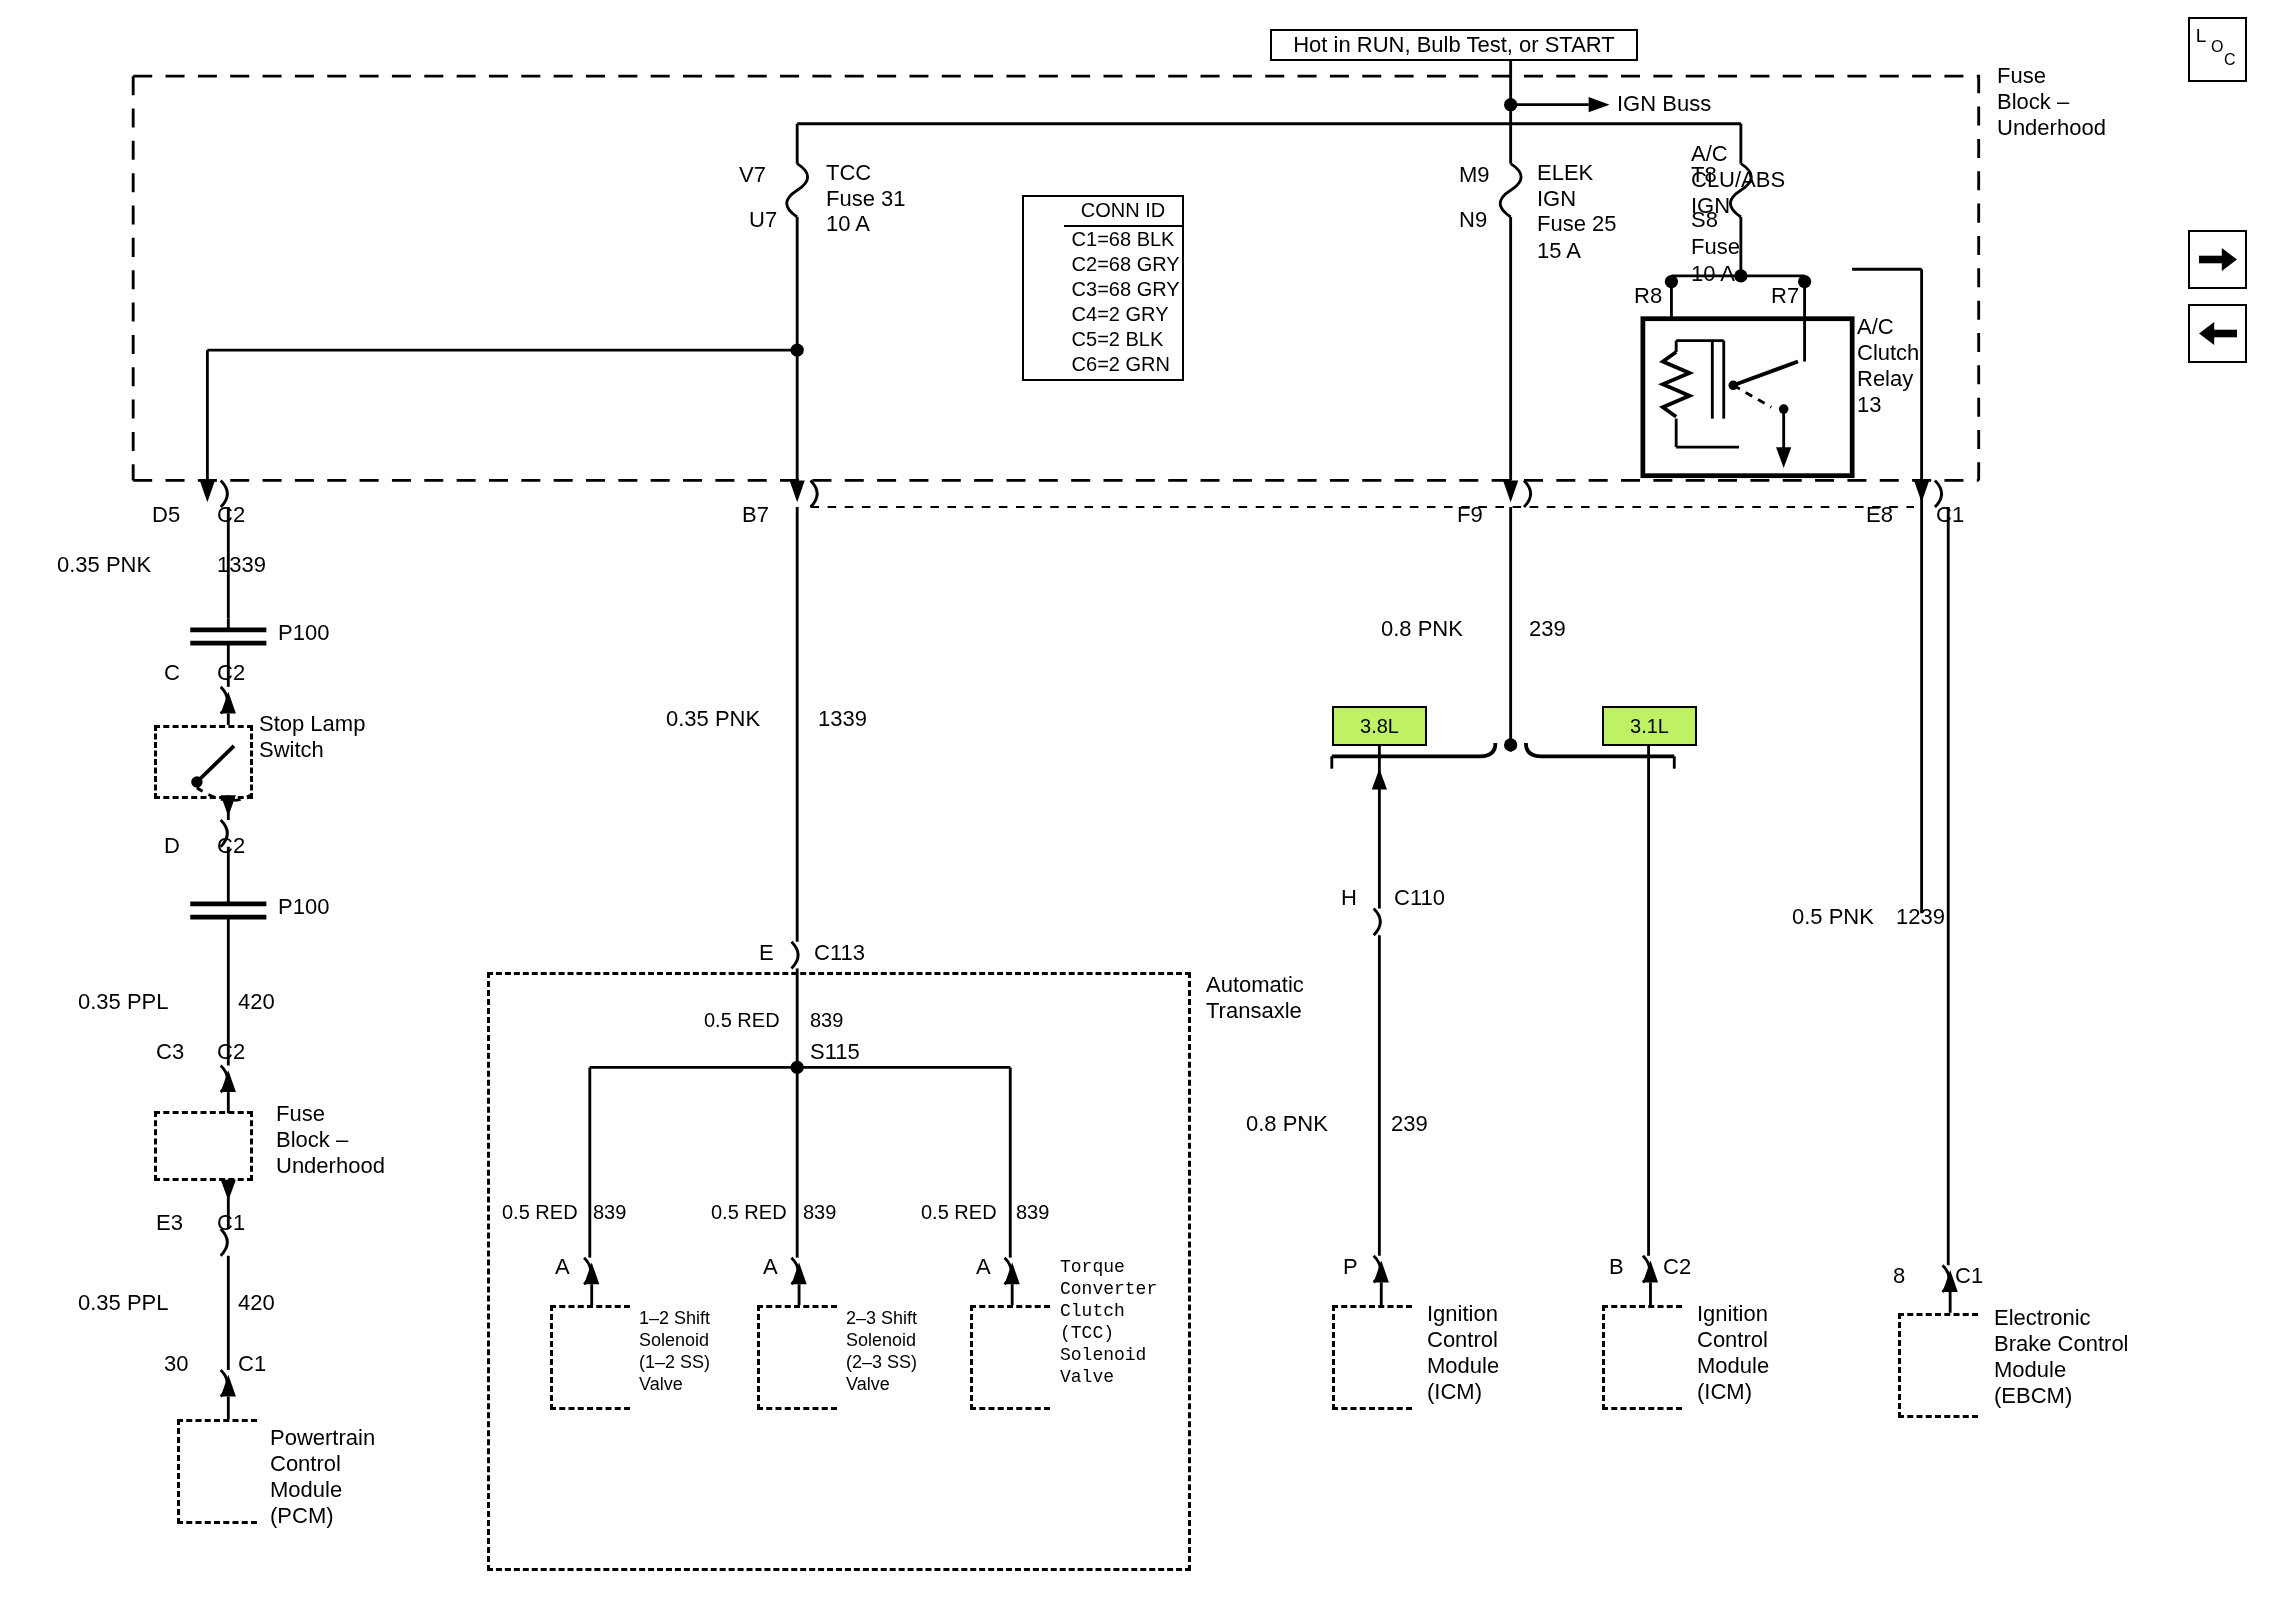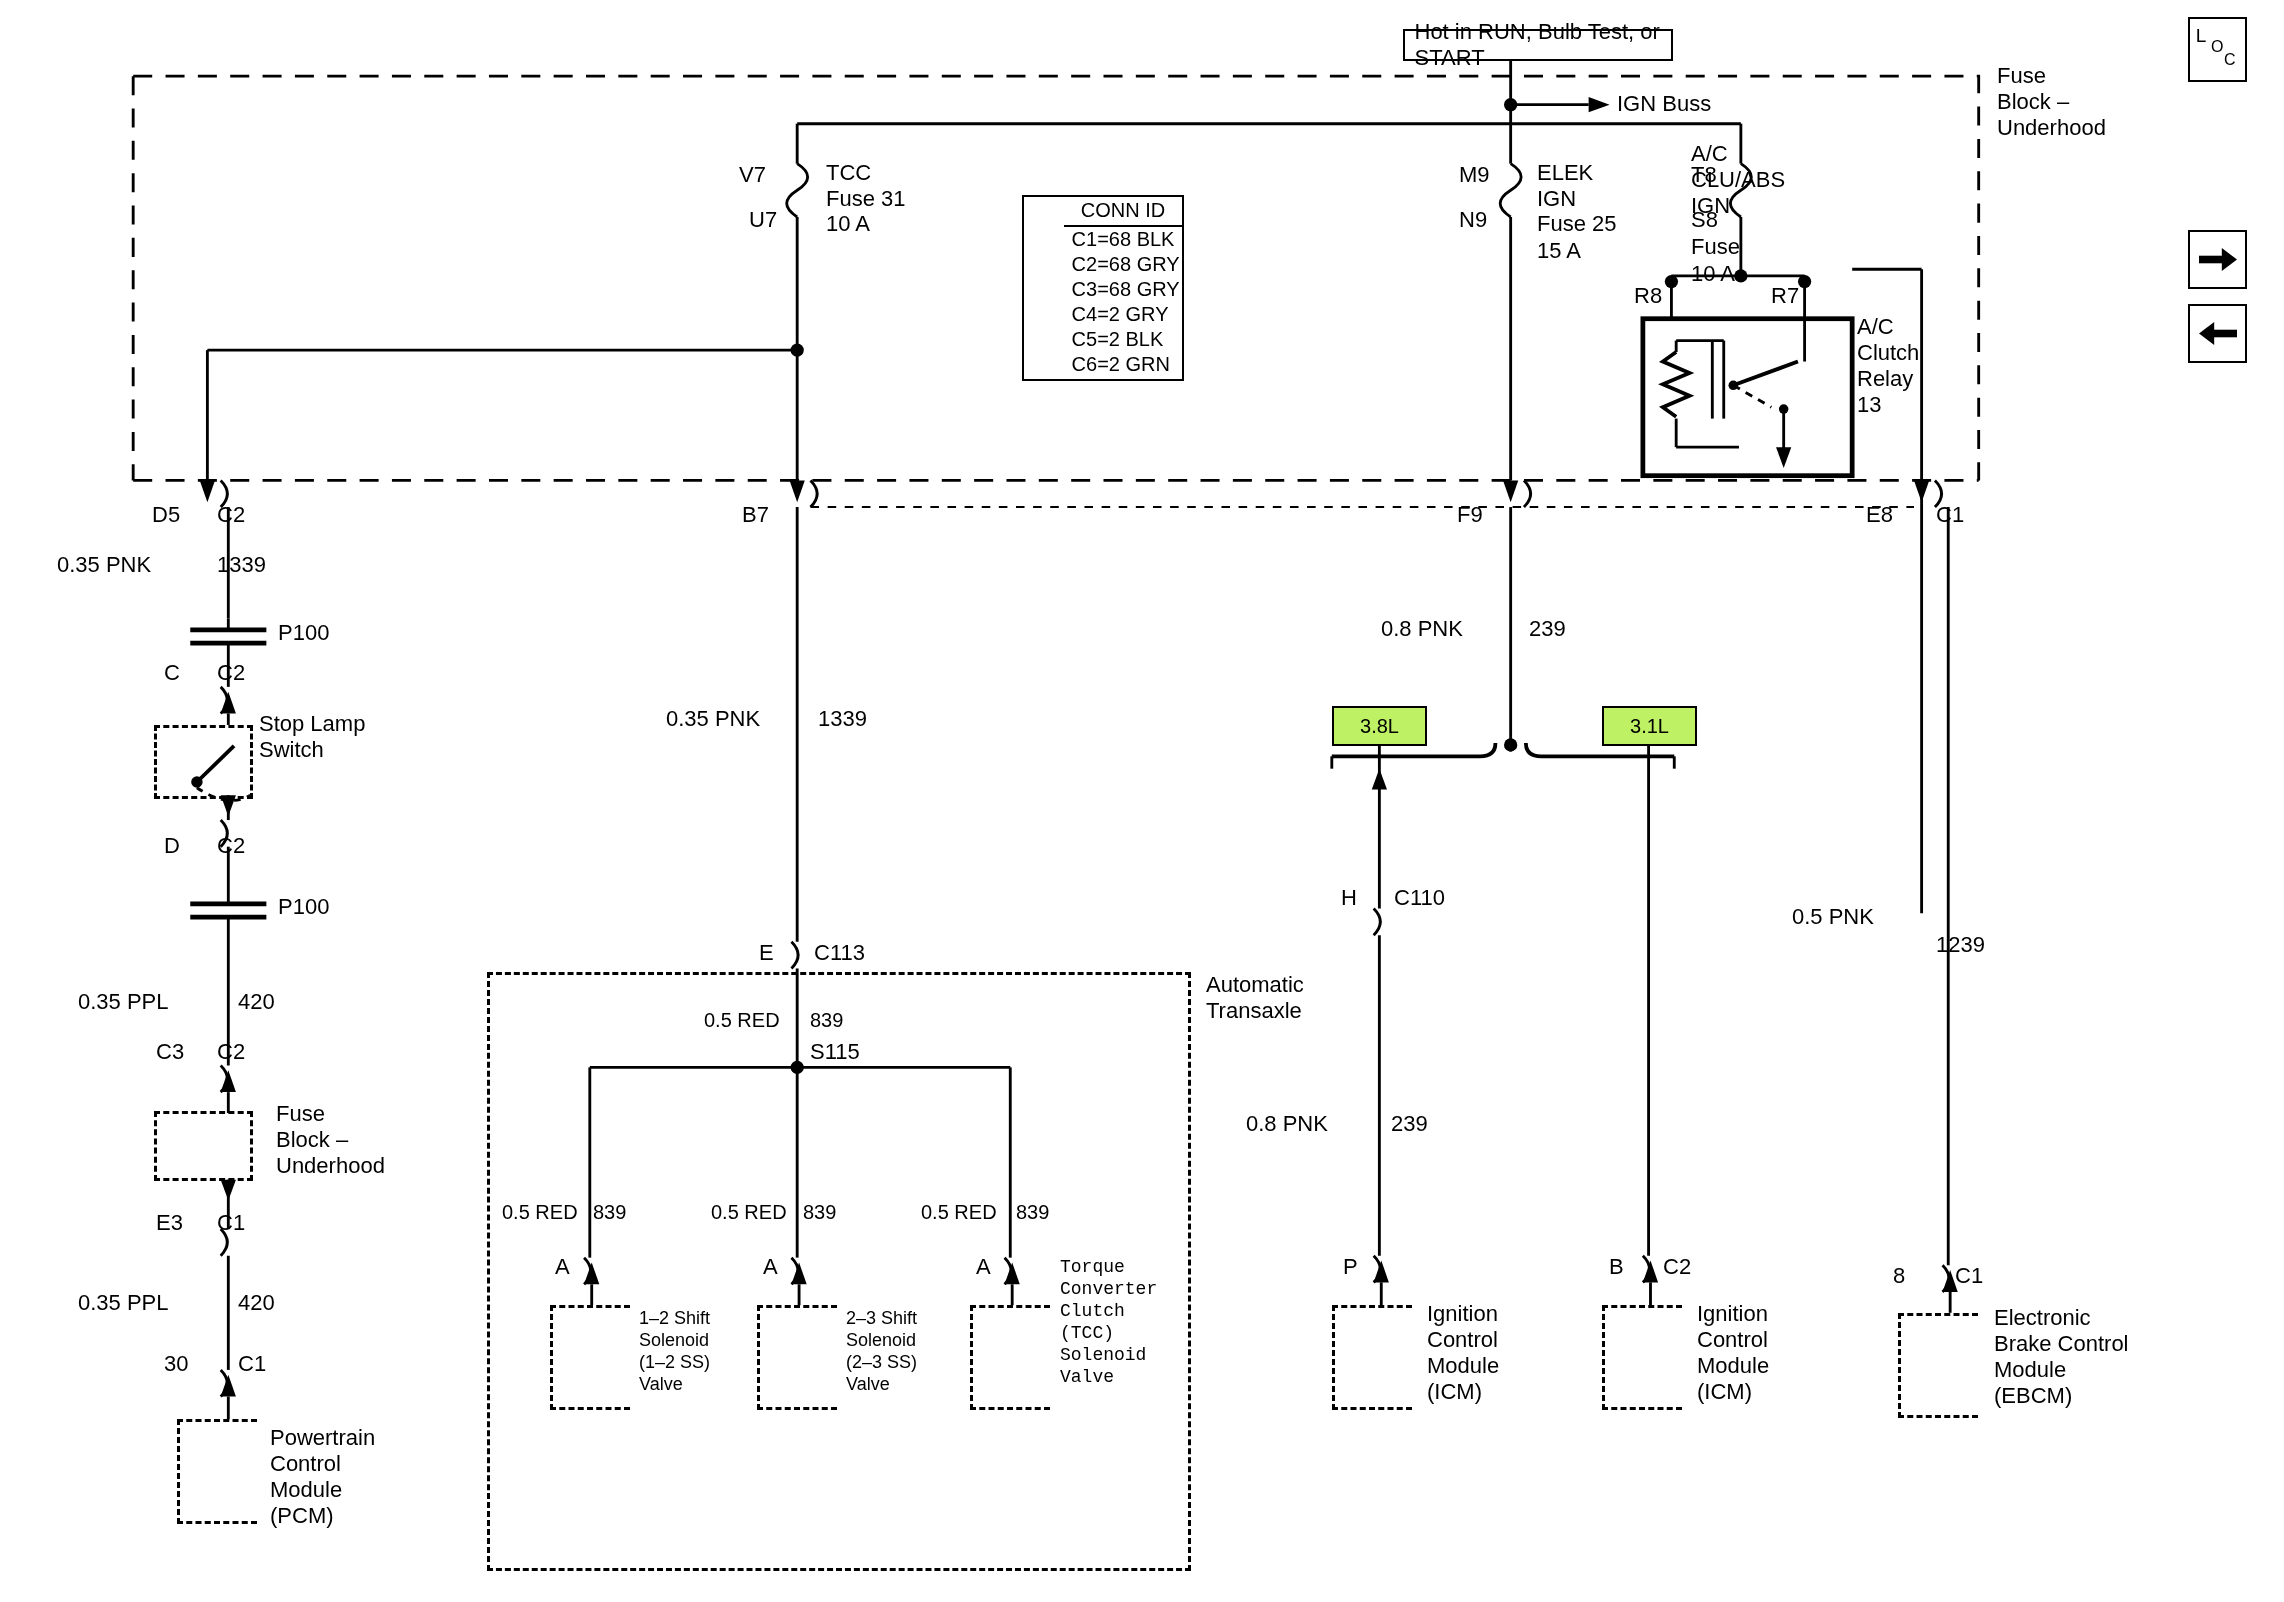--- a/index.html
+++ b/index.html
@@ -188,21 +188,21 @@
       <circle cx="1588" cy="110" r="7"></circle>
       <circle cx="838" cy="368" r="7"></circle>
       <circle cx="1830" cy="290" r="7"></circle>
       <circle cx="1757" cy="296" r="7"></circle>
       <circle cx="1897" cy="296" r="7"></circle>
       <circle cx="838" cy="1122" r="7"></circle>
       <circle cx="1588" cy="783" r="7"></circle>
     </g>
   </svg>
 
-  <div class="titlebox" style="left:1403px;top:28.5px;width:270px;height:32px;">
+  <div class="titlebox" style="left:1270px;top:28.5px;width:368px;height:32px;">
     <span>Hot in RUN, Bulb Test, or START</span>
   </div>
 
   <div class="lbl" style="left:1617px;top:91px;">IGN Buss</div>
 
   <div class="lbl" style="left:1997px;top:63px;white-space:pre-line;width:219px;">Fuse
 Block –
 Underhood</div>
 
   <div class="connid" style="left:1022px;top:195px;width:162px;height:186px;padding-left:40px;">
@@ -262,21 +262,21 @@
   <div class="lbl" style="left:78px;top:1290px;">0.35 PPL</div>
   <div class="lbl" style="left:238px;top:1290px;">420</div>
 
   <div class="lbl" style="left:1381px;top:616px;">0.8 PNK</div>
   <div class="lbl" style="left:1529px;top:616px;">239</div>
 
   <div class="lbl" style="left:1246px;top:1111px;">0.8 PNK</div>
   <div class="lbl" style="left:1391px;top:1111px;">239</div>
 
   <div class="lbl" style="left:1792px;top:904px;">0.5 PNK</div>
-  <div class="lbl" style="left:1936px;top:904px;margin-top:28px;">1239</div>
+  <div class="lbl" style="left:1896px;top:904px;">1239</div>
 
   <div class="lbl sm" style="left:704px;top:1008px;">0.5 RED</div>
   <div class="lbl sm" style="left:810px;top:1008px;">839</div>
 
   <div class="lbl sm" style="left:502px;top:1200px;">0.5 RED</div>
   <div class="lbl sm" style="left:593px;top:1200px;">839</div>
 
   <div class="lbl sm" style="left:711px;top:1200px;">0.5 RED</div>
   <div class="lbl sm" style="left:803px;top:1200px;">839</div>
 

